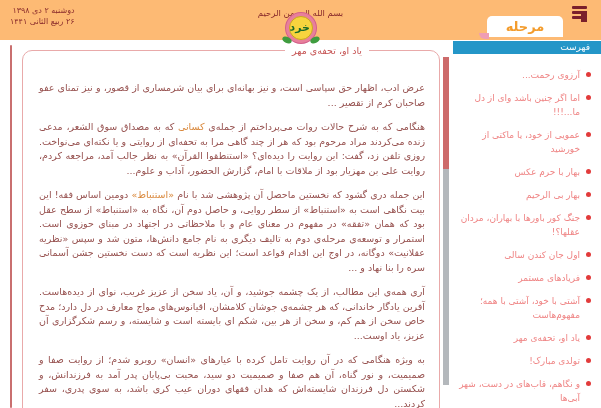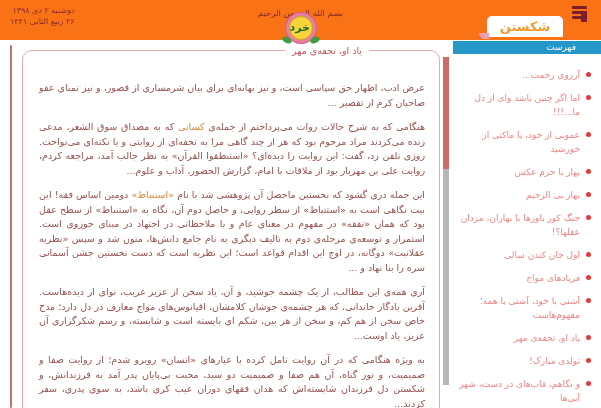--- a/index.html
+++ b/index.html
@@ -1,21 +1,21 @@
 <!DOCTYPE html>
 <html lang="fa"><head>
 <meta charset="utf-8">
 <style>
   * { margin:0; padding:0; box-sizing:border-box; }
   html,body { width:601px; height:408px; overflow:hidden; background:#ffffff;
               font-family:"DejaVu Sans", sans-serif; }
   .stage { position:relative; width:601px; height:408px; direction:rtl; }
 
   
-  .topbar { position:absolute; top:0; left:0; width:601px; height:40px; background:#f97316; }
+  .topbar { position:absolute; top:0; left:0; width:601px; height:40px; background:#fdba74; }
   .date-block { position:absolute; top:5px; left:10px; direction:rtl; text-align:right;
                 color:#8a2c2c; font-size:8px; line-height:11px; }
   .bismillah { position:absolute; top:8px; left:50%; transform:translateX(-50%);
                color:#8a2c2c; font-size:8.5px; white-space:nowrap; }
   .logo { position:absolute; top:13px; left:50%; transform:translateX(-50%); width:36px; height:36px; }
   .logo .ring { position:absolute; top:0; left:3px; width:30px; height:30px; border-radius:50%;
                 background:#e87f9b; box-shadow:0 0 0 1px #d4608a; }
   .logo .core { position:absolute; top:3px; left:6px; width:24px; height:24px; border-radius:50%;
                 background:#f7d43e; border:1px solid #c9a81f; text-align:left;
                 color:#1d6b2a; font-weight:bold; font-size:11px; line-height:22px; }
@@ -32,21 +32,21 @@
 
   
   .site-tab { position:absolute; top:16px; right:38px; width:76px; height:21px; background:#ffffff;
               border-radius:5px 5px 0 0; text-align:center; color:#f39c2d; font-weight:bold;
               font-size:13px; line-height:21px; }
   .tab-flourish { position:absolute; top:33px; right:112px; width:10px; height:6px;
                   background:#ef9db4; border-radius:0 0 0 8px; }
 
   
   .sidebar-header { position:absolute; top:41px; right:0; width:148px; height:13px; background:#2496c8;
-                    color:#ffffff; font-size:9px; line-height:13px; padding:0 25px; text-align:right; }
+                    color:#ffffff; font-size:9px; line-height:13px; padding:0 11px; text-align:right; }
   .nav-list { position:absolute; top:54px; right:0; width:148px; height:354px; padding:14px 10px 12px 6px;
               overflow:hidden; }
   .nav-item { position:relative; direction:rtl; text-align:right; padding-right:11px;
               margin-bottom:9px; font-size:9px; line-height:14px; cursor:pointer; }
   .nav-item .bullet { position:absolute; right:0; top:4px; width:5px; height:5px; border-radius:50%;
                       background:#e23b3b; }
   .nav-item .nav-label { color:#ef8484; }
 
   
   .scrollbar { position:absolute; top:57px; left:443px; width:6px; height:328px; background:#b4b8bc; }
@@ -86,33 +86,33 @@
   </div>
 
   <div class="logo">
     <span class="ring"></span>
     <span class="leaf-l"></span>
     <span class="leaf-r"></span>
     <span class="core">خرد</span>
     <span class="banner"></span>
   </div>
 
-  <div class="site-tab">شکستن</div>
+  <div class="site-tab">مرحله</div>
   <div class="tab-flourish"></div>
 
   <div class="sidebar-header">فهرست</div>
   <div class="nav-list" id="nav-list">
       <div class="nav-item"><span class="bullet"></span><span class="nav-label">آرزوی رحمت...</span></div>
       <div class="nav-item"><span class="bullet"></span><span class="nav-label">اما اگر چنین باشد وای از دل ما...!!!</span></div>
       <div class="nav-item"><span class="bullet"></span><span class="nav-label">عمویی از خود، یا ماکتی از خورشید</span></div>
       <div class="nav-item"><span class="bullet"></span><span class="nav-label">بهار با حرم عکس</span></div>
       <div class="nav-item"><span class="bullet"></span><span class="nav-label">بهار بی الرحیم</span></div>
       <div class="nav-item"><span class="bullet"></span><span class="nav-label">جنگ کور باورها با بهاران، مردان عقلها؟!</span></div>
       <div class="nav-item"><span class="bullet"></span><span class="nav-label">اول جان کندن سالی</span></div>
-      <div class="nav-item"><span class="bullet"></span><span class="nav-label">فریادهای مواج</span></div>
+      <div class="nav-item"><span class="bullet"></span><span class="nav-label">فریادهای مستمر</span></div>
       <div class="nav-item"><span class="bullet"></span><span class="nav-label">آشتی با خود، آشتی با همه؛ مفهوم‌هاست</span></div>
       <div class="nav-item"><span class="bullet"></span><span class="nav-label">یاد او، تحفه‌ی مهر</span></div>
       <div class="nav-item"><span class="bullet"></span><span class="nav-label">تولدی مبارک!</span></div>
       <div class="nav-item"><span class="bullet"></span><span class="nav-label">و نگاهم، قاب‌های در دست، شهر آبی‌ها</span></div>
     </div>
 
   <div class="scrollbar">
     <div class="scroll-thumb"></div>
   </div>
 

